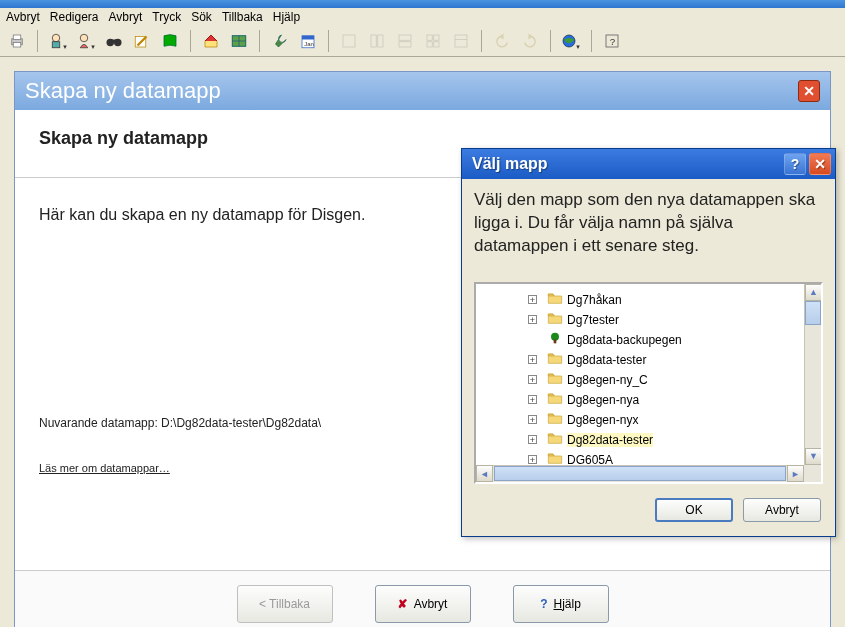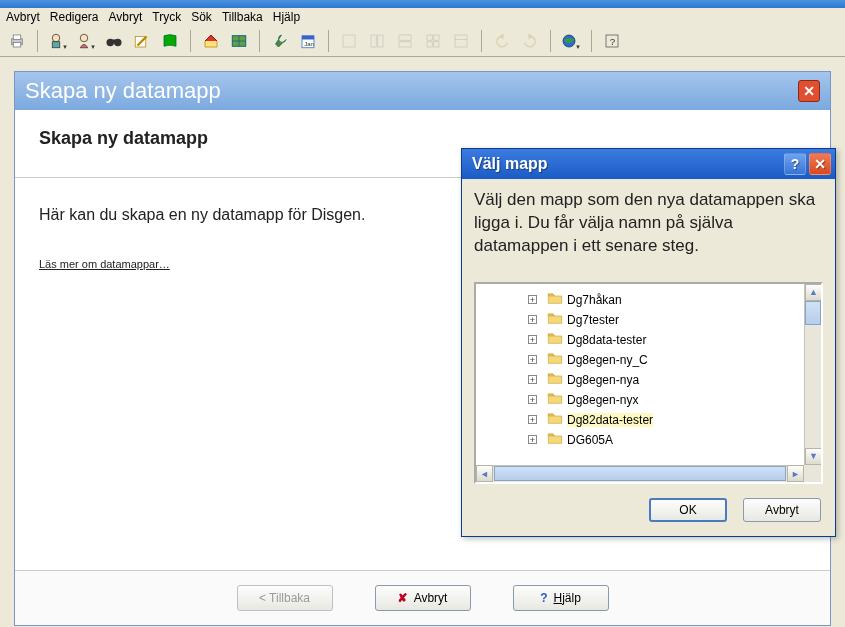--- a/index.html
+++ b/index.html
@@ -91,21 +91,21 @@
   .link { text-decoration: underline; color:#222; margin-top: 32px; display:inline-block; }
 
   .button-row {
     display:flex; gap: 42px; justify-content:center;
     padding: 14px 0;
     border-top: 1px solid #ccc;
     background:#fafafa;
   }
   .btn {
     min-width: 96px;
-    height: 26px;
+    height: 38px;
     border: 1px solid #8a9aa8;
     background: linear-gradient(#fdfdfd,#e8e8e2);
     border-radius: 3px;
     display:flex; align-items:center; justify-content:center;
     font-size: 12px; gap:6px;
     padding: 0 12px;
   }
   .btn.disabled { color:#9a9a9a; border-color:#c0c0c0; }
   .btn .red { color:#c00020; font-weight:bold; }
   .btn .q { color:#2a5fc0; font-weight:bold; }
@@ -200,21 +200,21 @@
   .hscroll .htrack {
     flex:1; height:15px;
     background:linear-gradient(#cfe1f7,#b7cdea);
     border:1px solid #8aa3c8;
     margin:0 1px;
   }
   .corner {
     position:absolute;right:0;bottom:0;width:17px;height:17px;background:#e8e6da;
   }
   .modal-buttons {
-    display:flex; gap:16px; justify-content:flex-end;
+    display:flex; gap:10px; justify-content:flex-end;
     padding: 14px 2px 2px 2px;
   }
   .modal-buttons .btn { min-width: 78px; height:24px; }
   .modal-buttons .btn.primary { border:2px solid #4a7abf; }
 </style>
 </head>
 <body>
 
 <div class="titlebar-thin"></div>
 
@@ -360,20 +360,23 @@
 
 <div class="inner-window">
   <div class="inner-titlebar">
     <span>Skapa ny datamapp</span>
     <div class="close-x">✕</div>
   </div>
   <div class="wizard-body">
     <div class="wizard-heading">Skapa ny datamapp</div>
     <div class="hr"></div>
     <div class="body-text">Här kan du skapa en ny datamapp för Disgen.</div>
+    <div class="current-path">
+      <span>Nuvarande datamapp: </span><span>D:\Dg82data-tester\Dg82data\</span>
+    </div>
     <a class="link">Läs mer om datamappar…</a>
   </div>
   <div class="button-row">
     <div class="btn disabled">
         <span>&lt; Tillbaka</span>
       </div>
     <div class="btn">
         <span class="red">✘</span>
         <span>Avbryt</span>
       </div>
@@ -406,20 +409,28 @@
               <span class="tree-label">Dg7håkan</span>
             </div>
             <div class="tree-row">
               <div class="plus">+</div>
               <span><svg class="folder-ic" viewBox="0 0 24 20">
                   <path d="M2 4 L9 4 L11 7 L22 7 L22 18 L2 18 Z" fill="#f6d87a" stroke="#c9a43a"></path>
                   <path d="M2 4 L9 4 L11 7 L2 7 Z" fill="#e8c558" stroke="#c9a43a"></path>
                 </svg></span>
               <span class="tree-label">Dg7tester</span>
             </div>
+            <div class="tree-row noplus">
+              <div class="plus">+</div>
+              <span><svg class="folder-ic" viewBox="0 0 24 20">
+                  <circle cx="12" cy="8" r="6" fill="#1a8a1a"></circle>
+                  <rect x="10" y="12" width="4" height="6" fill="#6a3a1a"></rect>
+                </svg></span>
+              <span class="tree-label">Dg8data-backupegen</span>
+            </div>
             <div class="tree-row">
               <div class="plus">+</div>
               <span><svg class="folder-ic" viewBox="0 0 24 20">
                   <path d="M2 4 L9 4 L11 7 L22 7 L22 18 L2 18 Z" fill="#f6d87a" stroke="#c9a43a"></path>
                   <path d="M2 4 L9 4 L11 7 L2 7 Z" fill="#e8c558" stroke="#c9a43a"></path>
                 </svg></span>
               <span class="tree-label">Dg8data-tester</span>
             </div>
             <div class="tree-row">
               <div class="plus">+</div>

